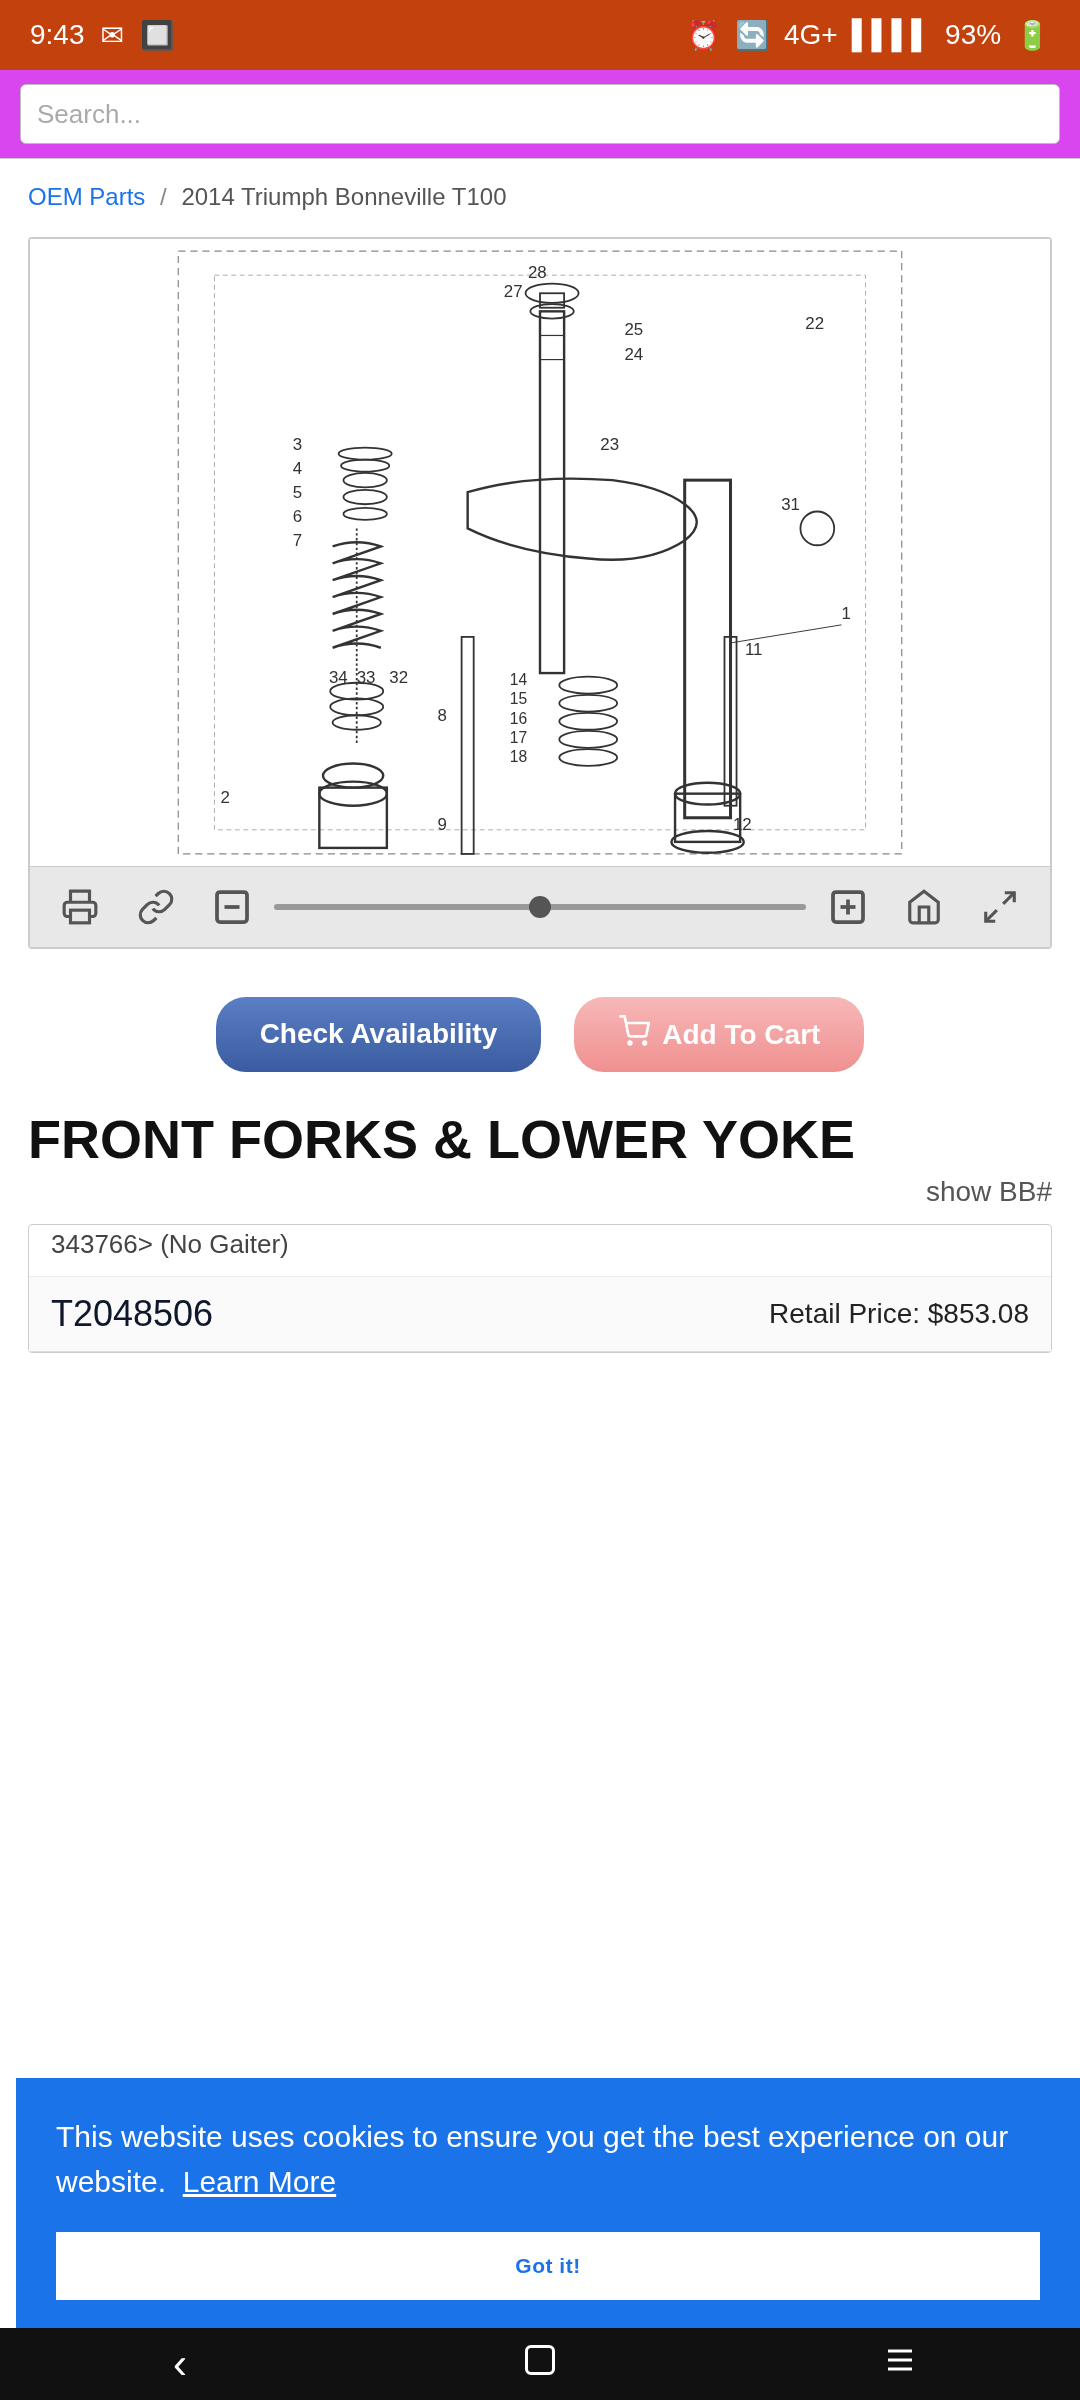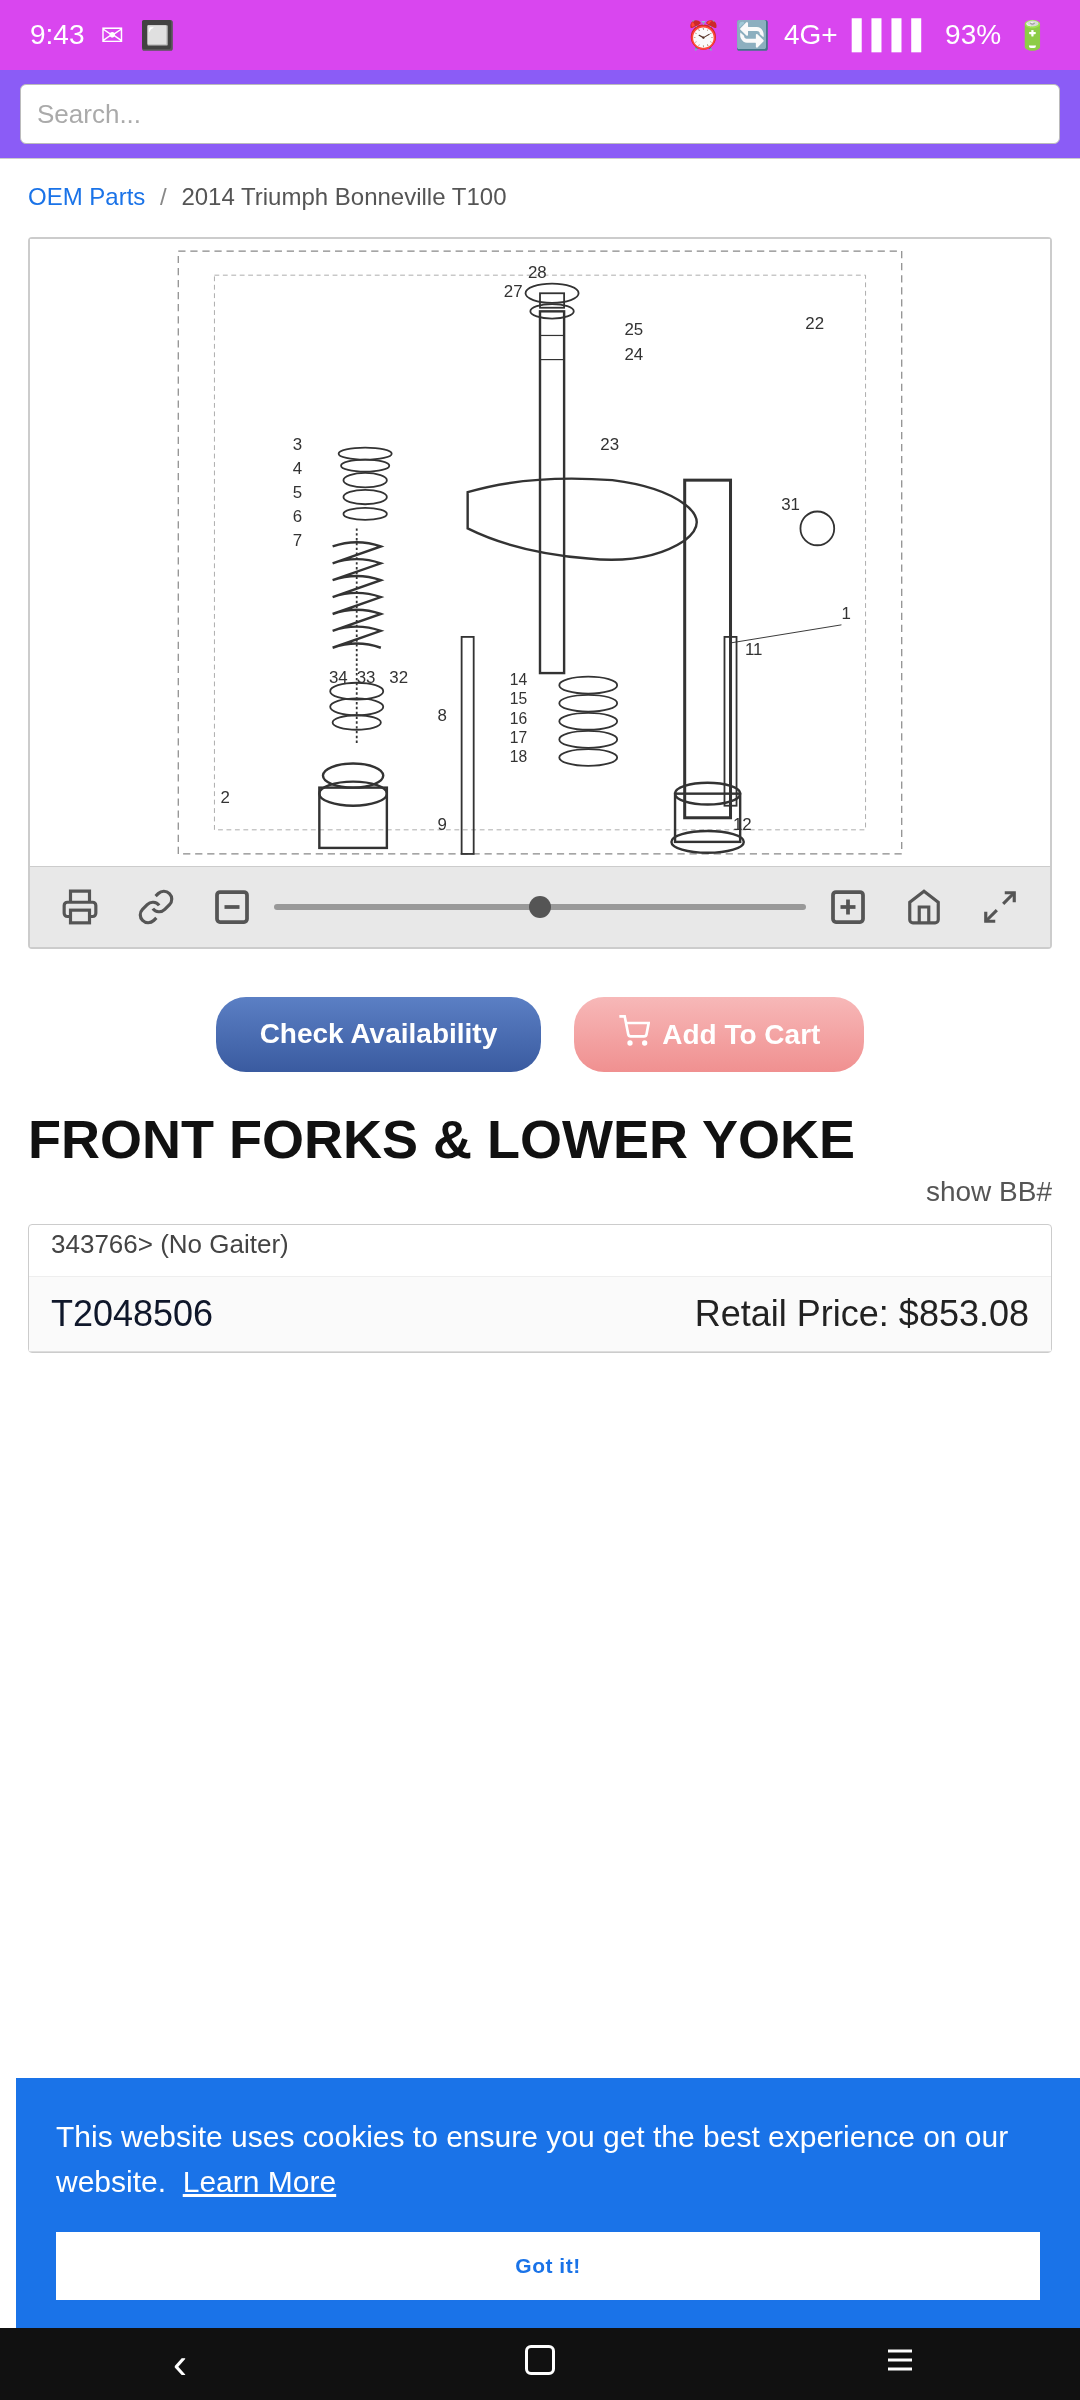--- a/index.html
+++ b/index.html
@@ -8,21 +8,21 @@
       font-family: Arial, sans-serif;
       background: #fff;
       width: 1080px;
       min-height: 2400px;
       overflow-x: hidden;
       position: relative;
     }
 
     
     .status-bar {
-      background: #d946ef;
+      background: #c2410c;
       color: #fff;
       display: flex;
       justify-content: space-between;
       align-items: center;
       padding: 0 30px;
       height: 70px;
       font-size: 28px;
     }
     .status-left {
       display: flex;
@@ -30,21 +30,21 @@
       gap: 16px;
     }
     .status-right {
       display: flex;
       align-items: center;
       gap: 14px;
     }
 
     
     .search-bar-area {
-      background: #8b5cf6;
+      background: #d946ef;
       padding: 14px 20px;
       border-bottom: 1px solid #ccc;
     }
     .search-bar {
       background: #fff;
       border: 1px solid #bbb;
       border-radius: 6px;
       height: 60px;
       width: 100%;
       display: flex;
@@ -221,21 +221,21 @@
       align-items: center;
       padding: 16px 22px;
       background: #fafafa;
       border-top: 1px solid #eee;
     }
     .part-sku {
       font-size: 36px;
       color: #0f172a;
     }
     .part-price {
-      font-size: 36px;
+      font-size: 28px;
       color: #222;
     }
 
     
     .cookie-banner {
       position: fixed;
       bottom: 72px;
       left: 16px;
       right: 0;
       background: #1a73e8;

